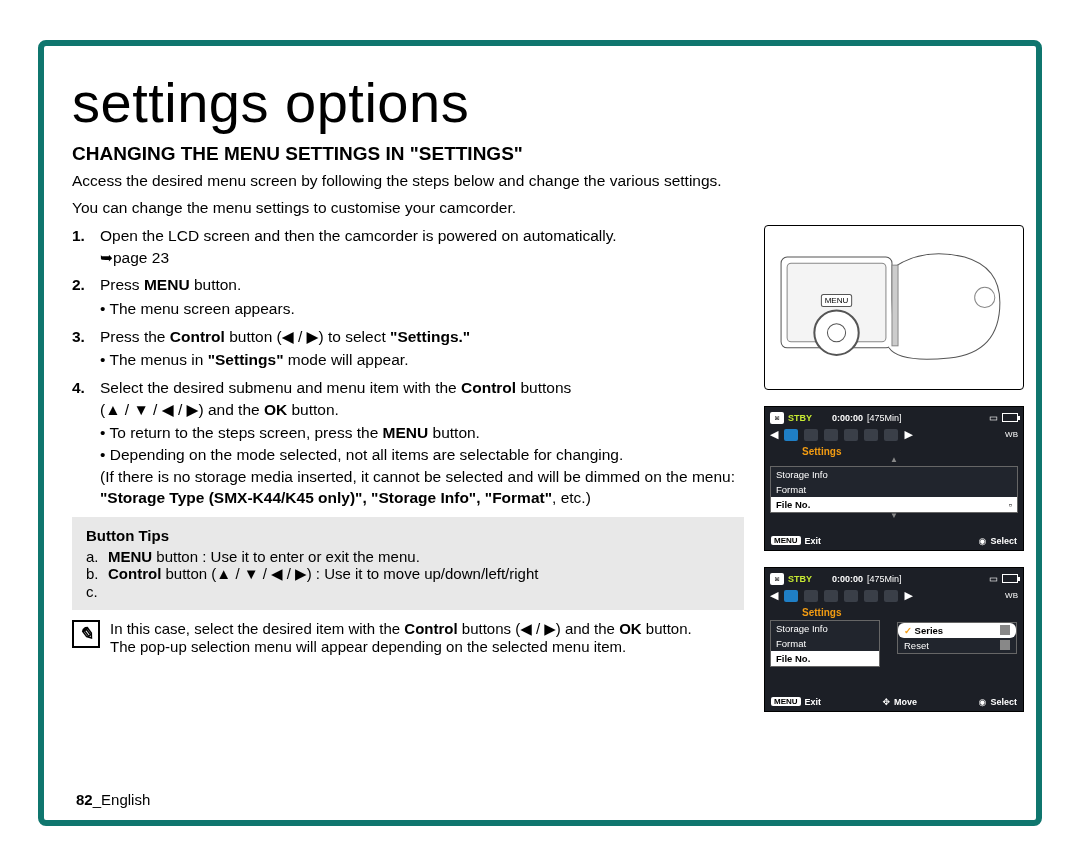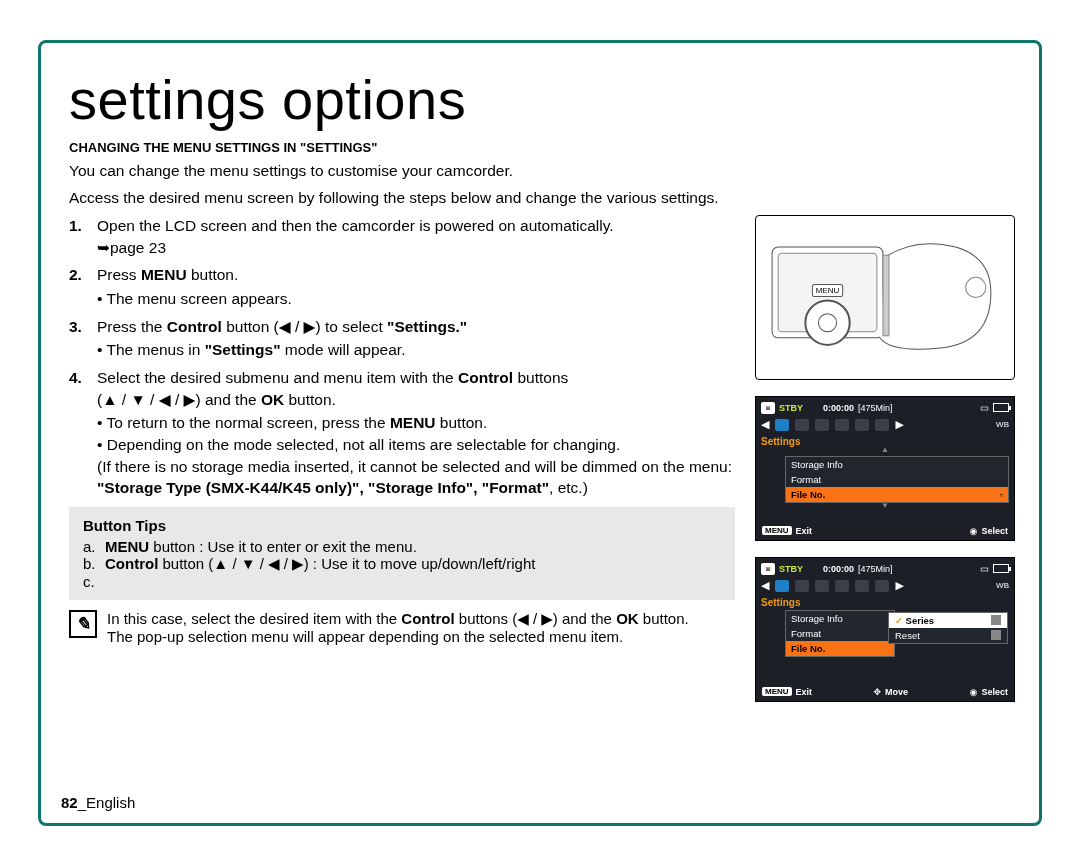--- a/index.html
+++ b/index.html
@@ -7,33 +7,33 @@
     font-family: Arial, Helvetica, sans-serif;
     background:#fff;
     width:1080px;
     height:866px;
     position:relative;
     overflow:hidden;
   }
   .page-frame{
     position:absolute;
     left:38px; top:40px; right:38px; bottom:40px;
-    border:3px solid #0f766e;
+    border:6px solid #0f766e;
     border-radius:8px;
-    padding:24px 24px 16px 28px;
+    padding:24px 12px 16px 28px;
   }
   .page-title{
     font-size:56px;
     font-weight:300;
     letter-spacing:0.5px;
     margin-bottom:8px;
     font-family: "Helvetica Neue", Arial, sans-serif;
   }
   .section-title{
-    font-size:13px;
+    font-size:19px;
     font-weight:bold;
     margin-bottom:6px;
   }
   .body-text{
     font-size:15.5px;
     line-height:1.35;
     margin-bottom:6px;
   }
   .content-row{
     display:flex;
@@ -58,21 +58,21 @@
   .tips-list{ list-style:none; padding-left:0;}
   .tips-list li{ display:flex; }
   .tips-list .lbl{ width:22px; flex:0 0 22px; }
   .note-row{ display:flex; gap:10px; margin-top:10px; font-size:15px; }
   .note-icon{
     width:28px; height:28px; border:2px solid #000; display:flex;
     align-items:center; justify-content:center; font-style:italic; font-weight:bold;
     font-size:18px; flex:0 0 28px;
   }
   .page-foot{
-    position:absolute; left:20px; bottom:12px; font-size:15px;
+    position:absolute; left:32px; bottom:12px; font-size:15px;
   }
   
   .camcorder-box{
     border:1px solid #000; border-radius:4px; padding:10px 8px 10px 8px;
     height:165px; position:relative; background:#fff;
   }
   
   .lcd{
     width:260px; height:145px; background:#1c1f26; border:1px solid #000;
     margin-top:16px; color:#fff; font-size:9.5px; position:relative; padding:4px 5px;
@@ -84,52 +84,52 @@
   }
   .stby{ color:#c7ea33; font-weight:bold; font-size:9px;}
   .time{ color:#fff; font-weight:bold; font-size:9px;margin-left:16px;}
   .remain{ color:#fff; font-size:9px; }
   .batt{ width:16px; height:9px; border:1px solid #fff; position:relative;}
   .batt::after{content:""; position:absolute; right:-3px; top:2px; width:2px; height:4px; background:#fff;}
   .batt-fill{ background:#fff; width:70%; height:100%;}
   .iconrow{ display:flex; align-items:center; gap:6px; margin-top:3px; height:14px;}
   .ic{ width:14px; height:12px; background:#3a3f48; border-radius:2px;}
   .sel{ background:#1f7fc6;}
-  .settings-label{ color:#f39c12; font-size:10px; font-weight:bold; margin-top:4px;}
+  .settings-label{ color:#f39c12; font-size:10px; font-weight:bold; margin-top:4px;margin-left:32px;}
   .arrow{ text-align:center; font-size:8px; color:#888; margin-top:-2px;}
-  .menu-list{ border:1px solid #666; background:#21252d; margin-top:2px;margin-left:24px;}
+  .menu-list{ border:1px solid #666; background:#21252d; margin-top:2px;}
   .menu-list .item{ padding:2px 5px; font-size:9.5px; color:#fff;}
-  .menu-list .hl{ background:#f97316; color:#000; font-weight:bold;}
+  .menu-list .hl{ background:#ffffff; color:#000; font-weight:bold;}
   .dim{ color:#888;}
   .bottombar{ display:flex; align-items:center; gap:6px; margin-top:3px; font-size:9px; position:absolute; bottom:4px; left:0; right:0; padding:0 6px; justify-content:space-between;}
   .bb-group{ display:flex; align-items:center; gap:4px;}
   .pill{ background:#fff; color:#000; border-radius:2px; padding:0 3px; font-size:8px; font-weight:bold;}
   .dot::before{ content:"◉ "; }
   
   .submenu{
     position:absolute; right:6px; top:54px; width:120px; background:#21252d;
     border:1px solid #666;
   }
-  .submenu .item{ padding:2px 6px; font-size:9.5px; display:flex; justify-content:space-between; align-items:center;}
+  .submenu .item{ padding:2px 6px; font-size:9.5px; display:flex; justify-content:space-between; align-items:center;border-radius:6px;}
   .submenu .hl{ background:#fff; color:#000; font-weight:bold;}
   .submenu .chk::before{ content:"✓ "; color:#f39c12; }
   .sm-ic{ width:10px; height:10px; background:#888; }
   .arw-tri{ font-size:11px; }
 </style>
 </head>
 <body>
 
 <div class="page-frame">
 
   <div class="page-title">settings options</div>
 
   <div class="section-title">CHANGING THE MENU SETTINGS IN "SETTINGS"</div>
 
+  <div class="body-text">Access the desired menu screen by following the steps below and change the various settings.</div>
   <div class="body-text">You can change the menu settings to customise your camcorder.</div>
-  <div class="body-text">Access the desired menu screen by following the steps below and change the various settings.</div>
 
   <div class="content-row">
     <div class="left-col">
 
       <ol class="steps">
         <li>
           <span class="step-num">1.</span>
           <div class="step-body">
             <span>Open the LCD screen and then the camcorder is powered on automatically.</span><br>
             <span>➥page 23</span>
@@ -152,21 +152,21 @@
               <li><span>The menus in </span><b>"Settings"</b><span> mode will appear.</span></li>
             </ul>
           </div>
         </li>
         <li>
           <span class="step-num">4.</span>
           <div class="step-body">
             <span>Select the desired submenu and menu item with the </span><b>Control</b><span> buttons</span><br>
             <span>(▲ / ▼ / ◀ / ▶) and the </span><b>OK</b><span> button.</span>
             <ul class="bullet-sub">
-              <li><span>To return to the normal screen, press the </span><b>MENU</b><span> button.</span></li>
+              <li><span>To return to the steps screen, press the </span><b>MENU</b><span> button.</span></li>
               <li><span>Depending on the mode selected, not all items are selectable for changing.</span><br>
                   <span>(If there is no storage media inserted, it cannot be selected and will be dimmed on the menu: </span><b>"Storage Type (SMX-K44/K45 only)", "Storage Info", "Format"</b><span>, etc.)</span>
               </li>
             </ul>
           </div>
         </li>
       </ol>
 
       <div class="button-tips">
         <h4>Button Tips</h4>

